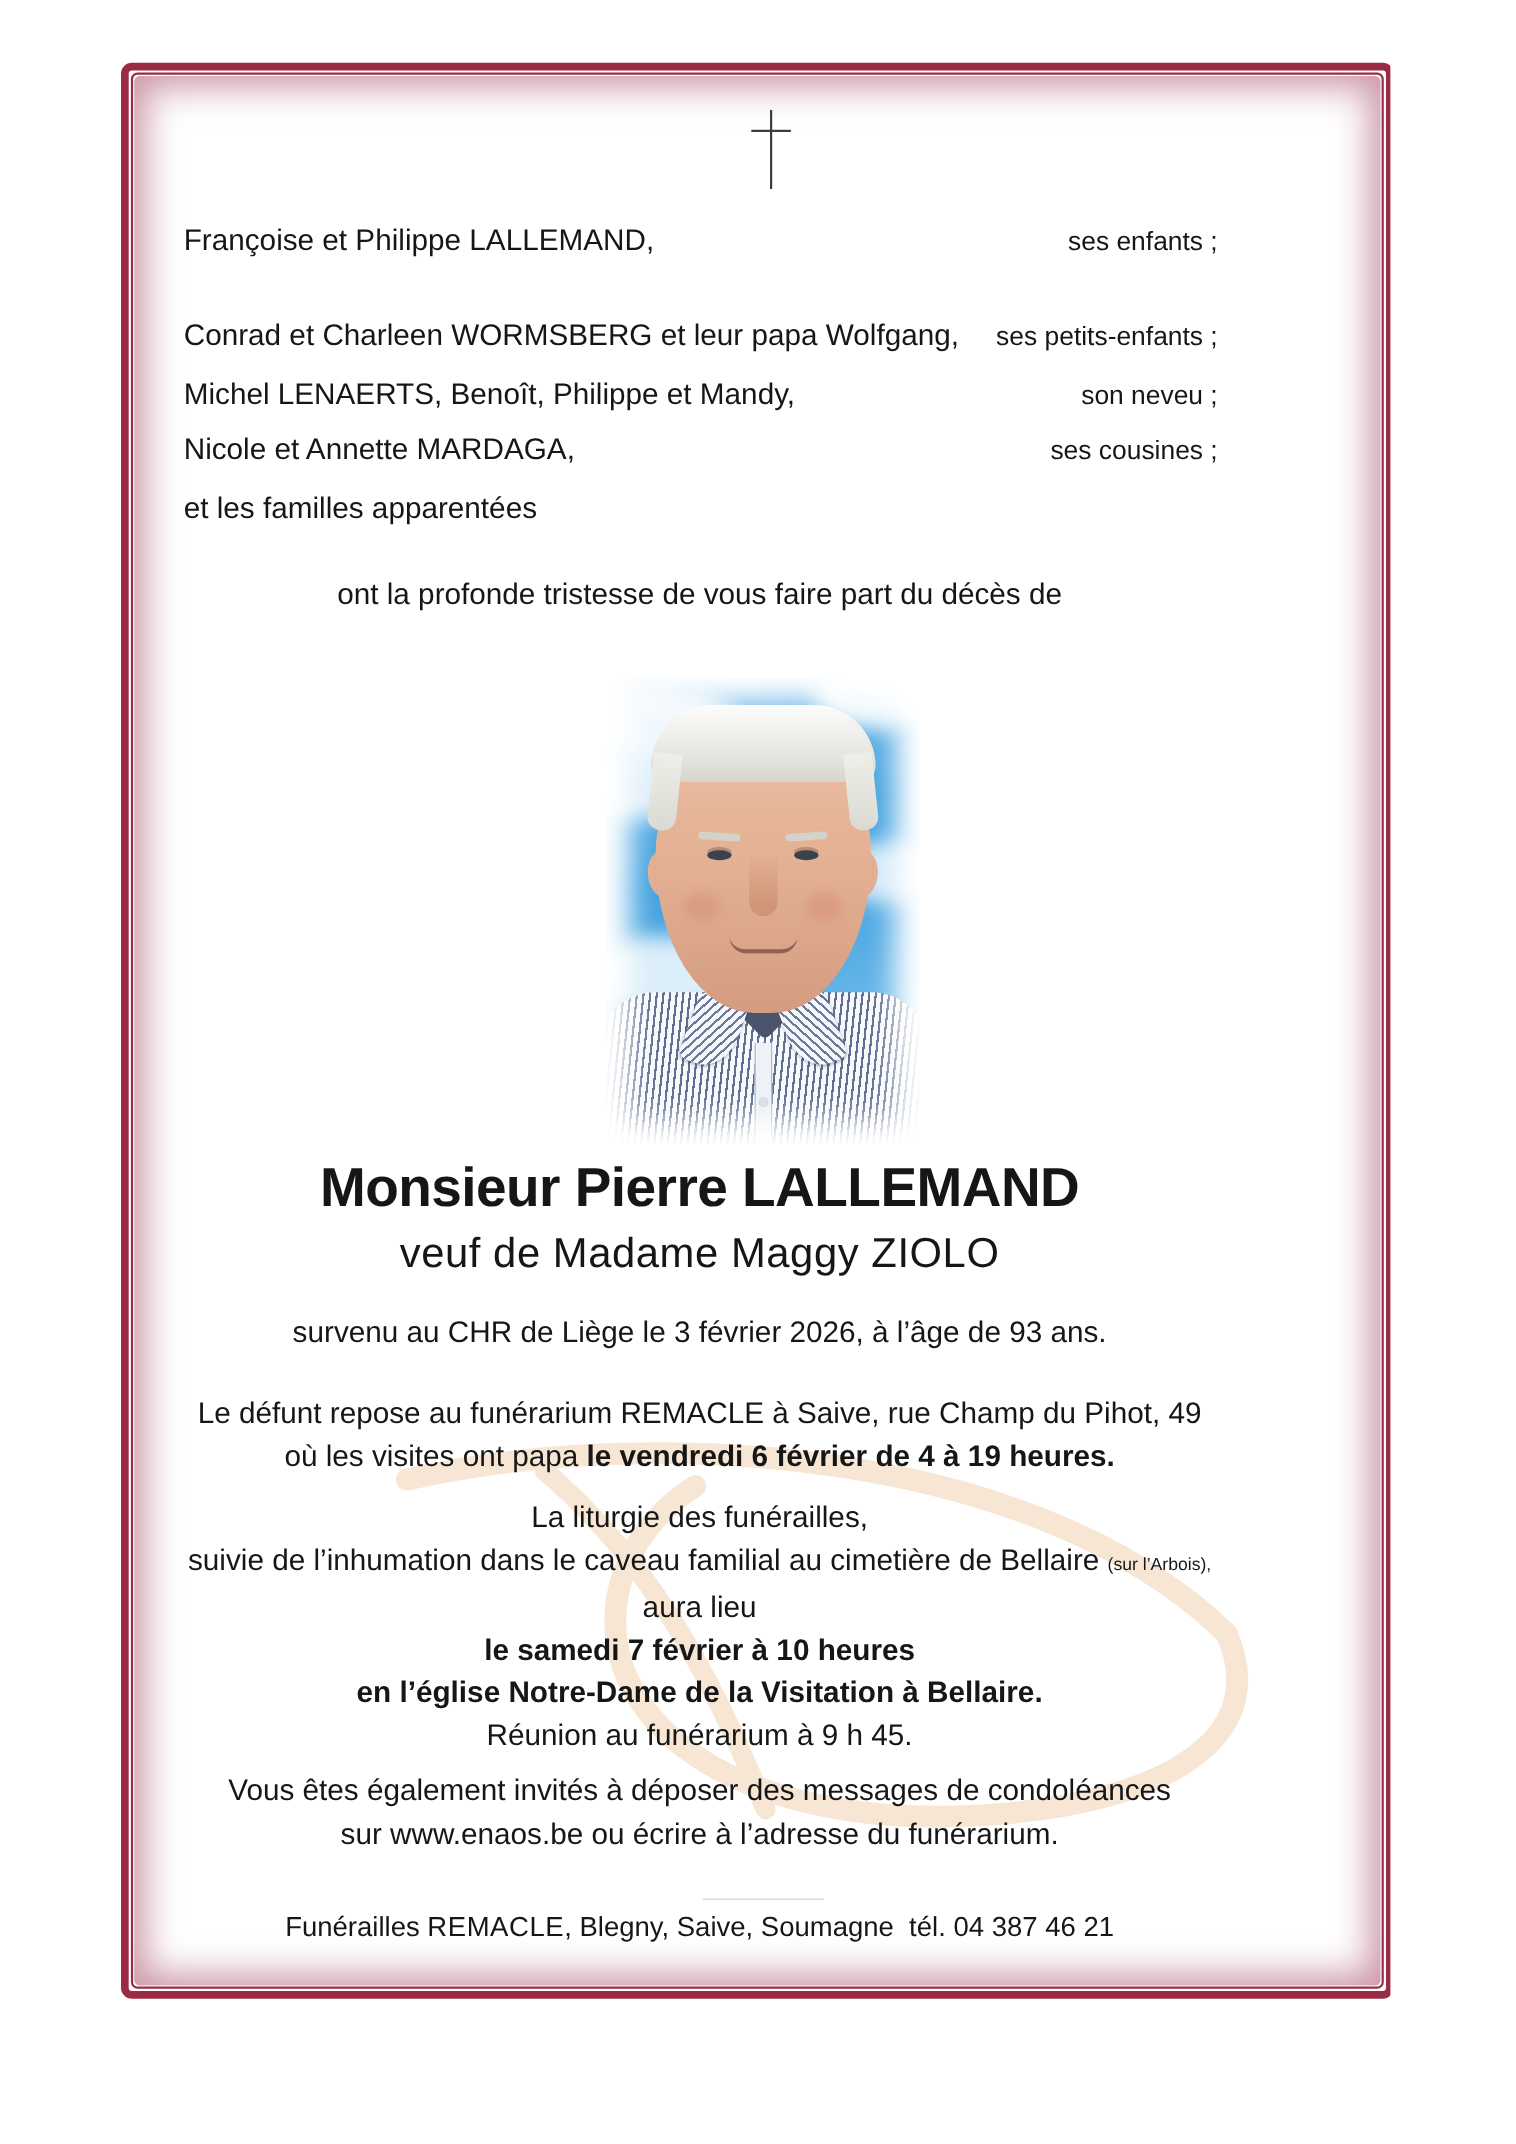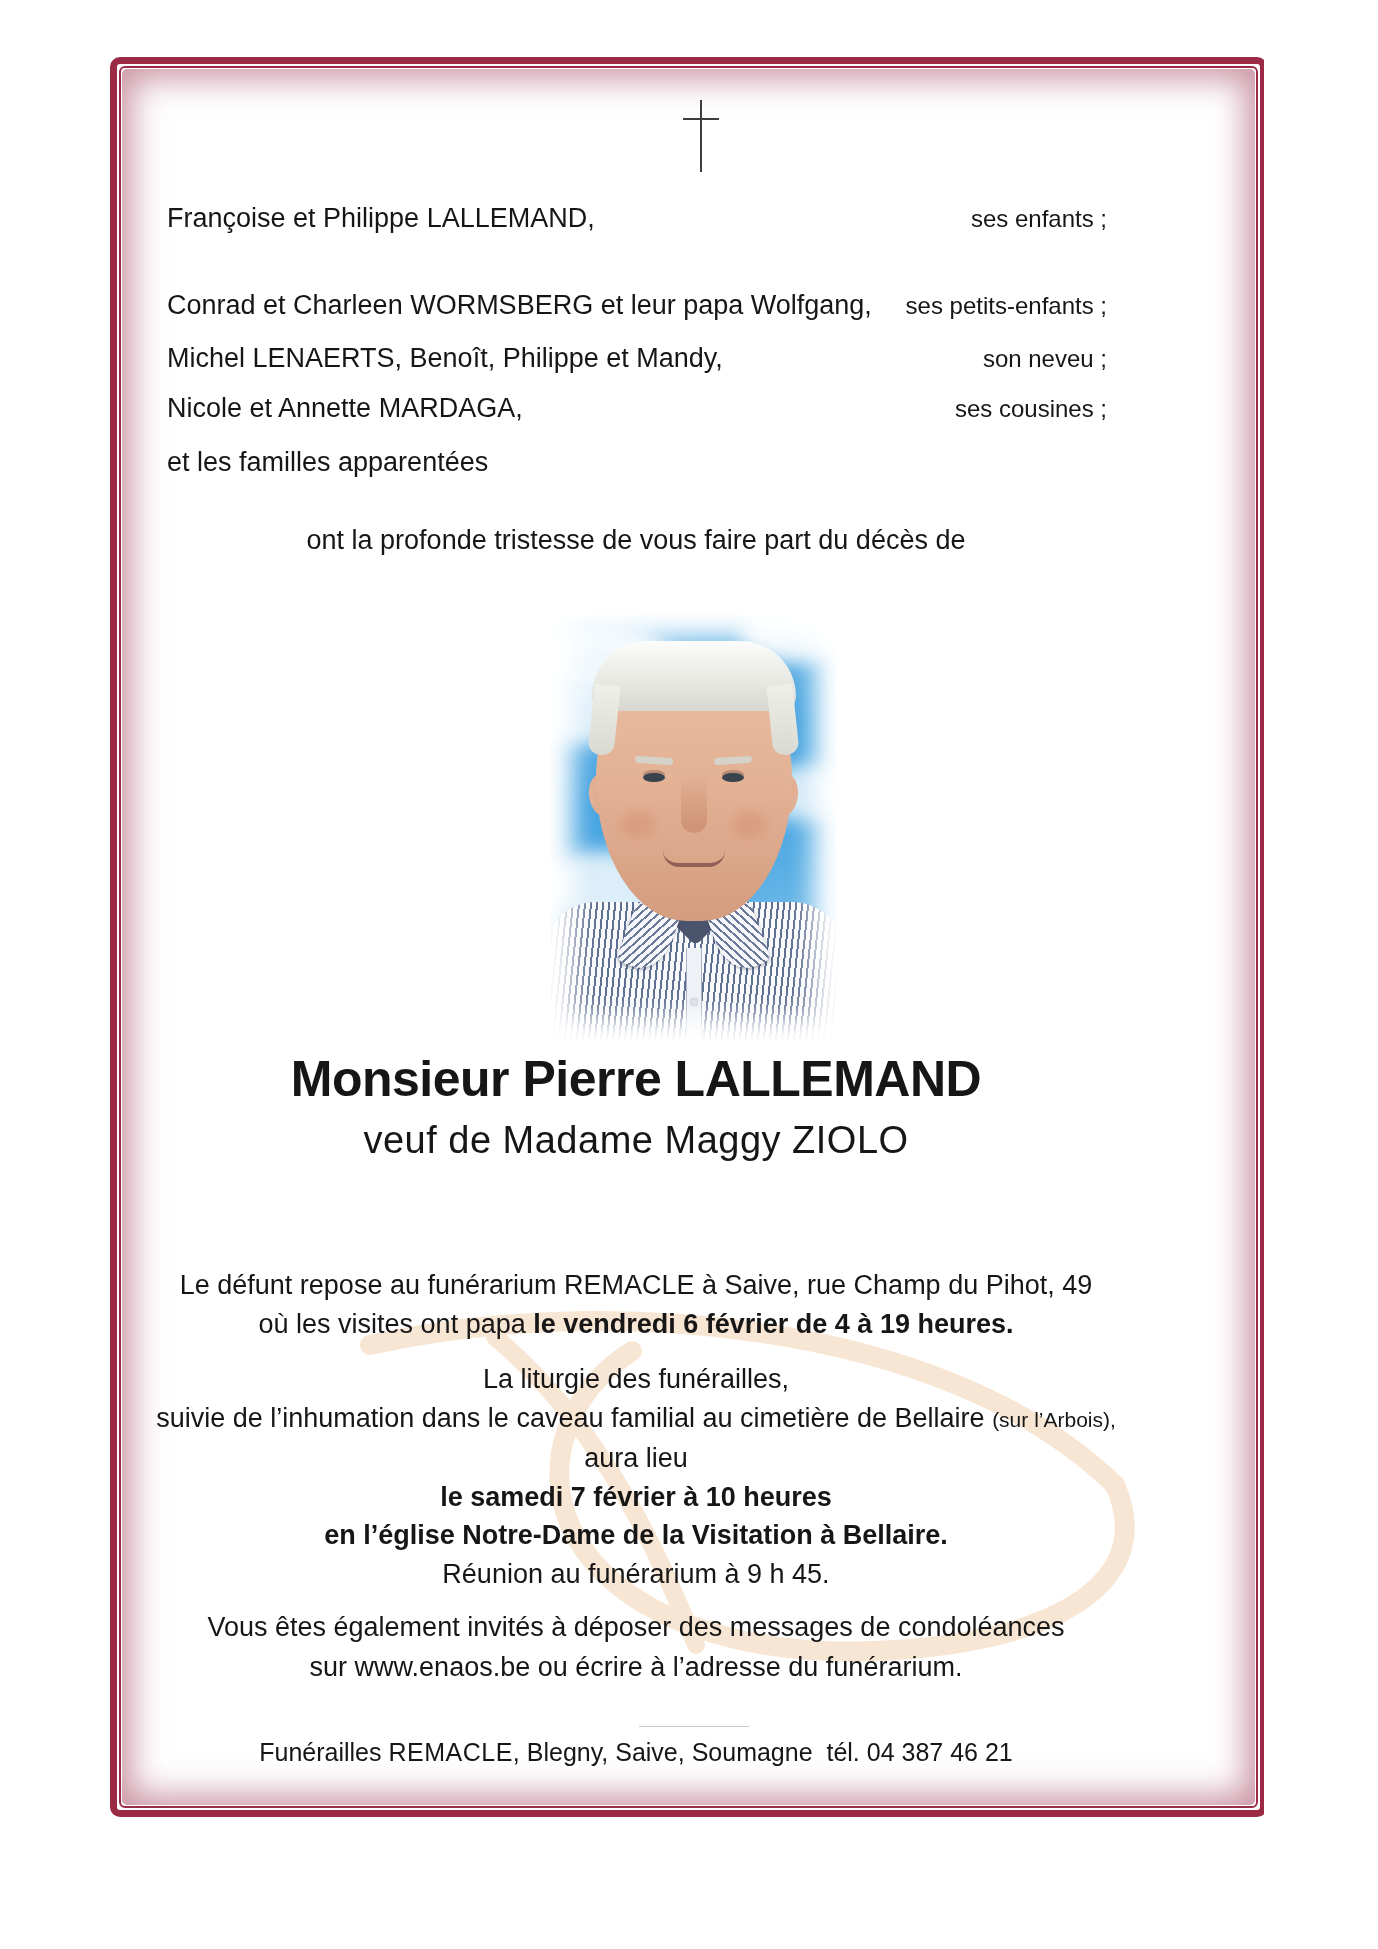--- a/index.html
+++ b/index.html
@@ -33,21 +33,21 @@
   .r1{top:201px}.r2{top:245px}.r3{top:288px}.r4{top:341px}.r5{top:391px}.r6{top:445px}
   
   .center-line{position:absolute;left:4px;width:100%;text-align:center;}
   .announce{top:523px;font-size:27px;line-height:34px;}
   .deceased-name{top:1051px;font-size:50px;line-height:56px;font-weight:700;letter-spacing:-0.5px;}
   .spouse{top:1118px;font-size:38px;line-height:44px;letter-spacing:0.5px;}
   .death-line{top:1194px;font-size:27px;line-height:34px;}
   .visitation{top:1266px;font-size:27px;line-height:39px;}
   .funeral{top:1360px;font-size:27px;line-height:38.5px;}
   .condolences{top:1607px;font-size:27px;line-height:40px;}
-  .small-note{font-size:21px;}
+  .small-note{font-size:16px;}
   .bold{font-weight:700;}
   .divider{position:absolute;top:1726px;left:639px;width:110px;height:0;border-top:1px solid #c9c9c9;}
   .footer-line{top:1736px;font-size:25px;line-height:32px;}
   .brand{letter-spacing:0.5px;}
   
   .photo{position:absolute;top:615px;left:551px;width:285px;height:425px;}
   .ph-clip{position:absolute;inset:0;overflow:hidden;border-radius:12px;filter:saturate(0.95);}
   .sky{position:absolute;inset:0;background:linear-gradient(160deg,#7fc3ee 0%,#3fa3e4 38%,#52aee8 62%,#9ad2f2 100%);}
   .cloud{position:absolute;background:#ffffff;border-radius:50%;filter:blur(9px);opacity:0.9;}
   .c1{top:8px;left:-30px;width:150px;height:70px;}
@@ -178,20 +178,21 @@
       <div class="nose"></div>
       <div class="cheek cheek-l"></div>
       <div class="cheek cheek-r"></div>
       <div class="mouth"></div>
     </div>
     <div class="feather"></div>
   </div>
 
   <div class="center-line deceased-name">Monsieur Pierre LALLEMAND</div>
   <div class="center-line spouse">veuf de Madame Maggy ZIOLO</div>
+  <div class="center-line death-line">survenu au CHR de Liège le 3 février 2026, à l’âge de 93 ans.</div>
 
   <div class="center-line visitation">
     <span>Le défunt repose au funérarium REMACLE à Saive, rue Champ du Pihot, 49</span><br>
     <span>où les visites ont papa </span><span class="bold">le vendredi 6 février de 4 à 19 heures.</span>
   </div>
 
   <div class="center-line funeral">
     <span>La liturgie des funérailles,</span><br>
     <span>suivie de l’inhumation dans le caveau familial au cimetière de Bellaire </span><span class="small-note">(sur l’Arbois),</span><br>
     <span>aura lieu</span><br>

